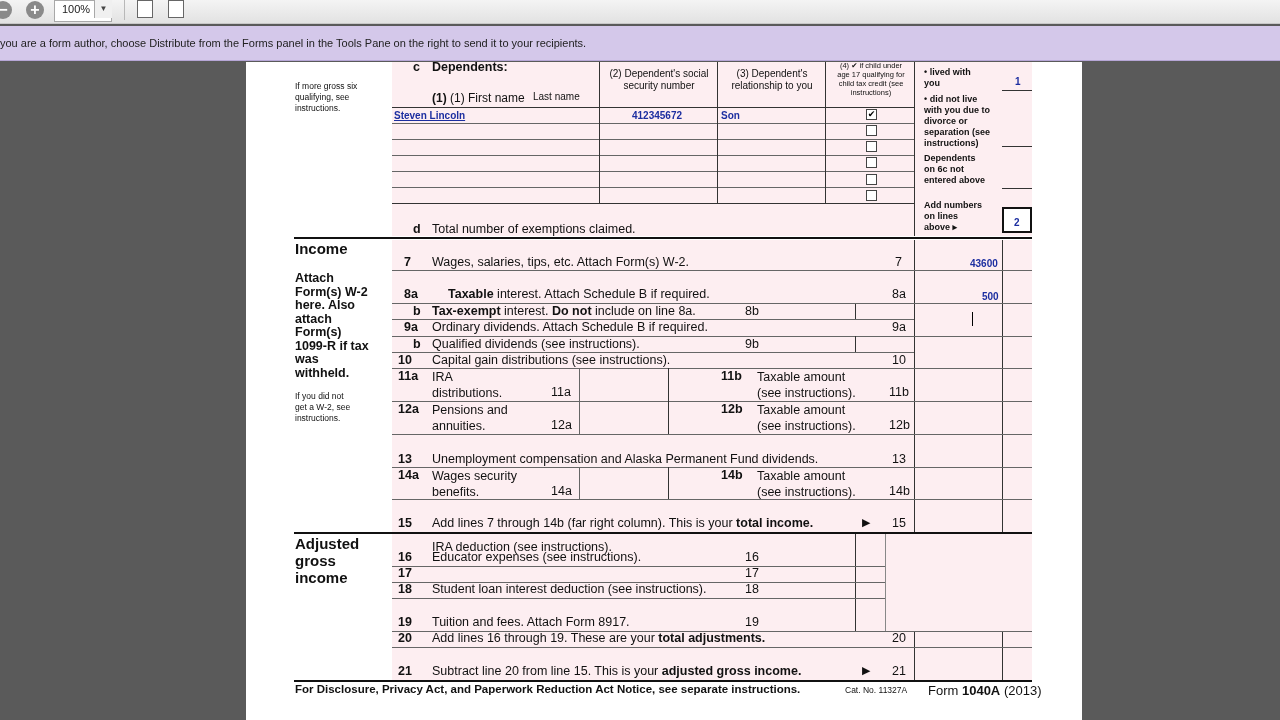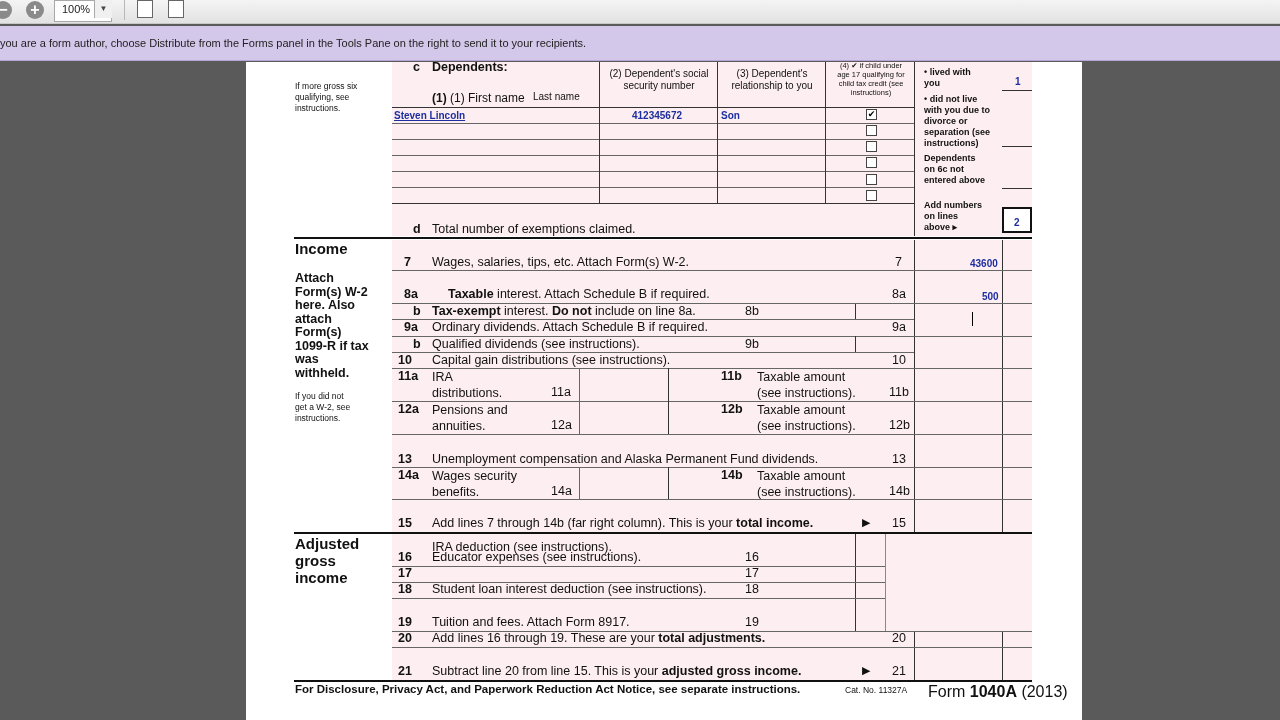--- a/index.html
+++ b/index.html
@@ -299,13 +299,13 @@
 
 <div class="t b" style="left:398px;top:664px;">21</div>
 <div class="t" style="left:432px;top:664px;"><span>Subtract line 20 from line 15. This is your </span><b>adjusted gross income.</b></div>
 <div class="t" style="left:862px;top:664px;font-size:11px;">▶</div>
 <div class="t" style="left:892px;top:664px;">21</div>
 <div class="input" style="left:916px;top:648px;width:86px;height:32px;"></div>
 
 <div class="hline" style="left:294px;top:680px;width:738px;height:2px;background:#111;"></div>
 <div class="t b" style="left:295px;top:683px;font-size:11.5px;">For Disclosure, Privacy Act, and Paperwork Reduction Act Notice, see separate instructions.</div>
 <div class="t" style="left:845px;top:685px;font-size:8.5px;">Cat. No. 11327A</div>
-<div class="t" style="left:928px;top:683px;font-size:16px;"><span>Form </span><b>1040A</b><span> (2013)</span></div>
+<div class="t" style="left:928px;top:683px;font-size:13px;"><span>Form </span><b>1040A</b><span> (2013)</span></div>
 
 </body></html>

